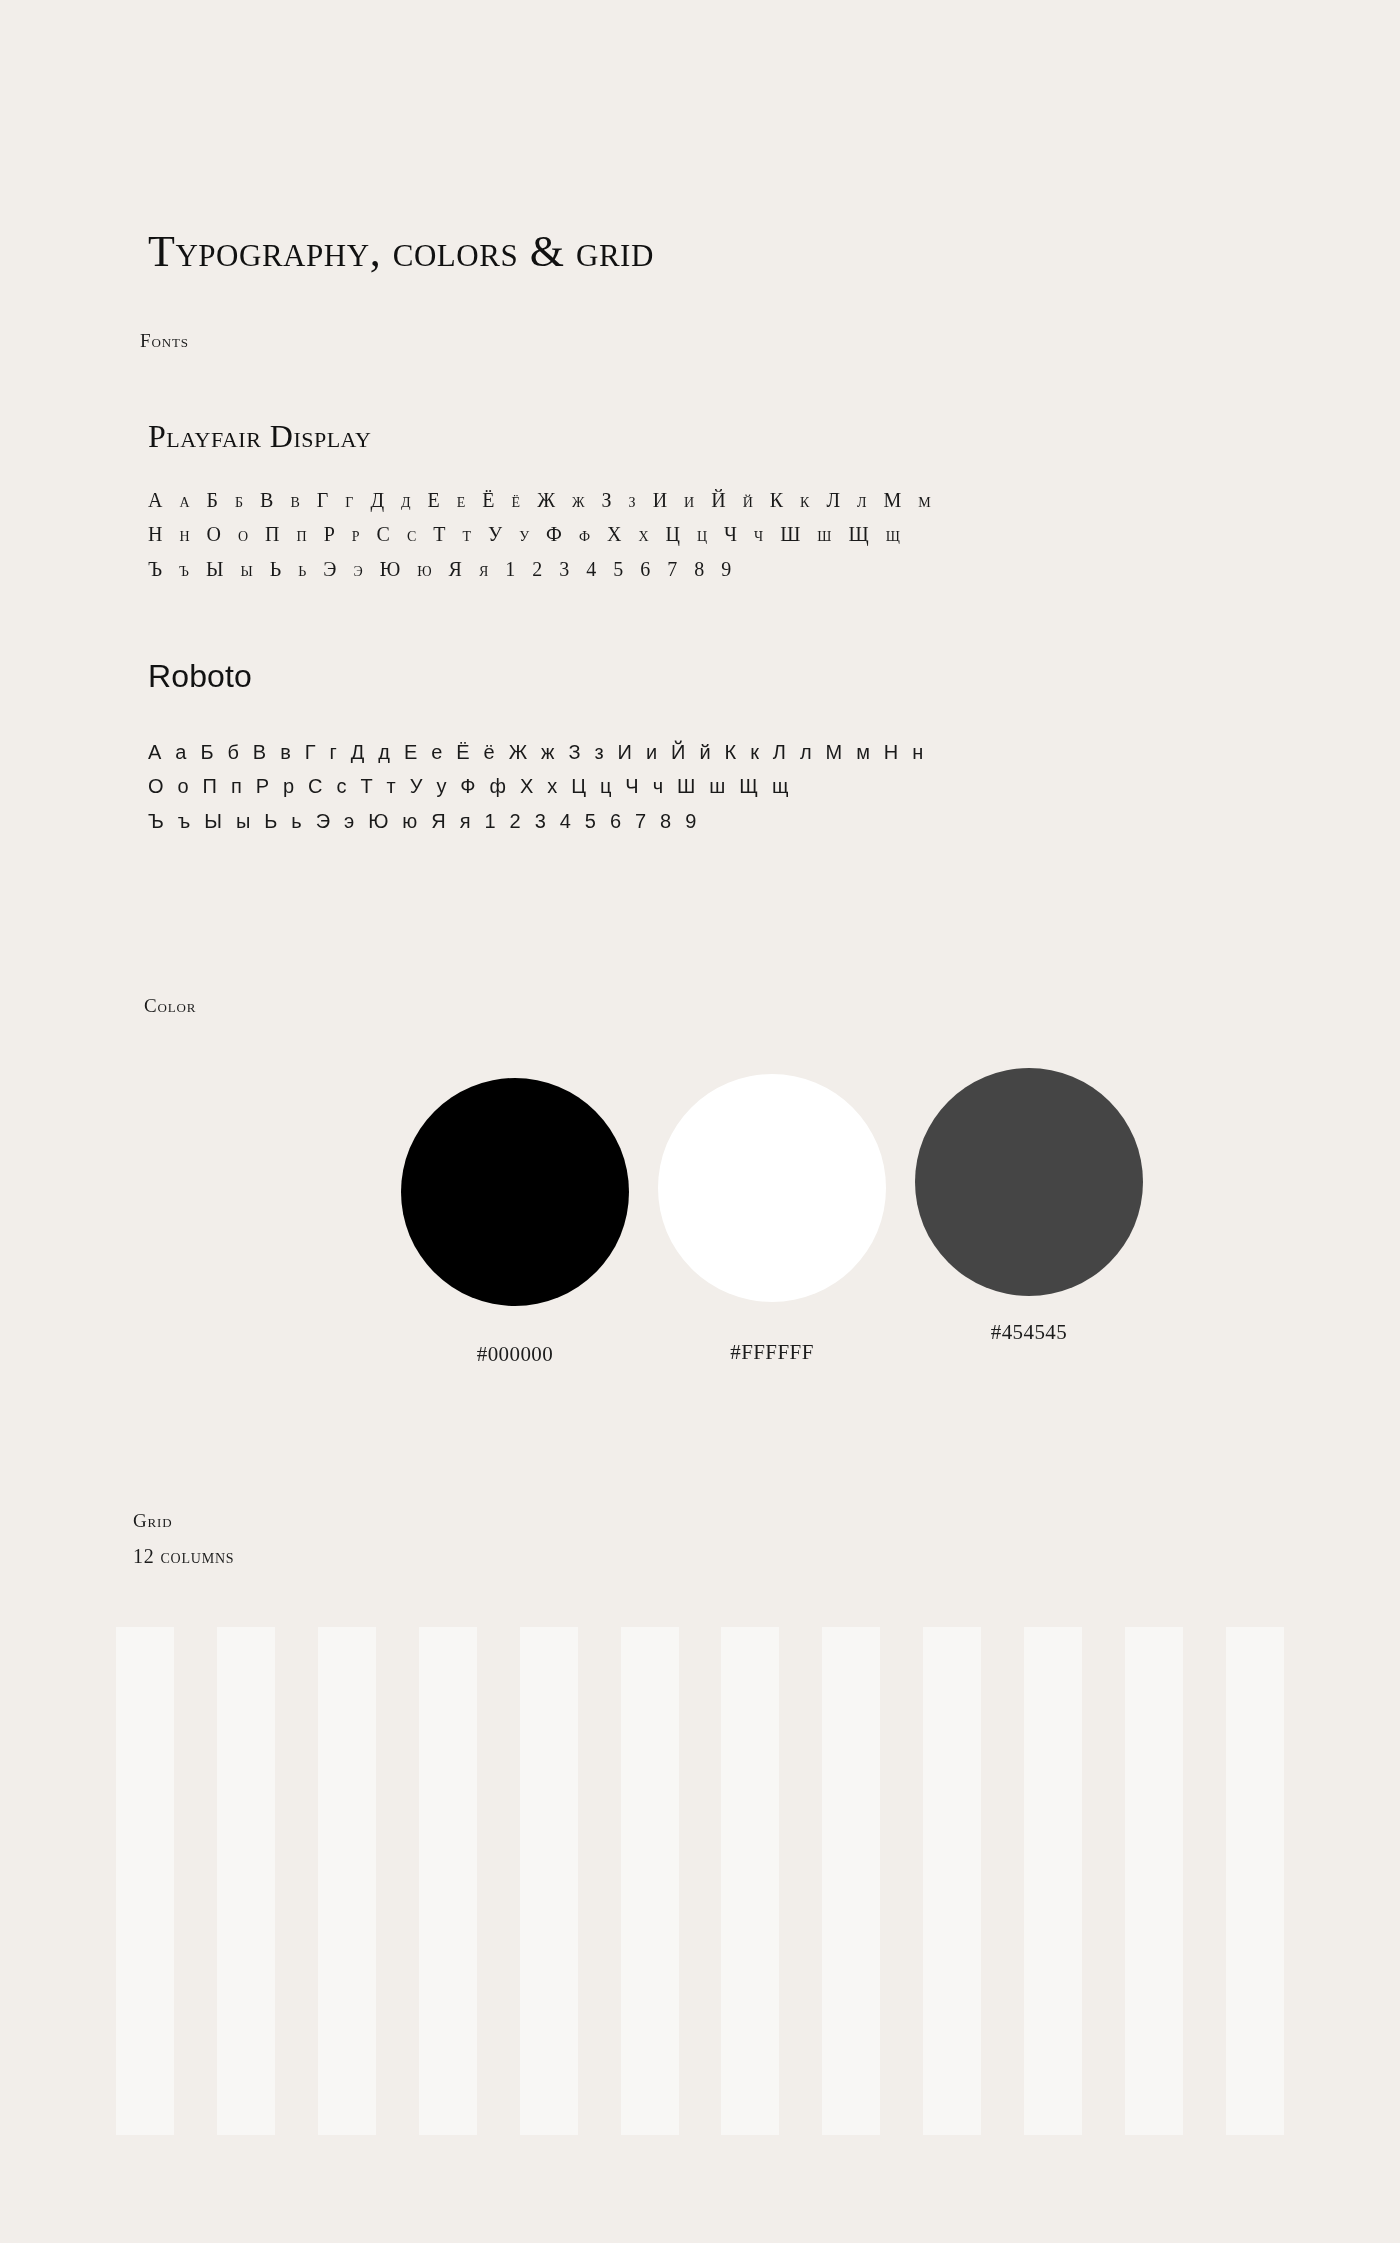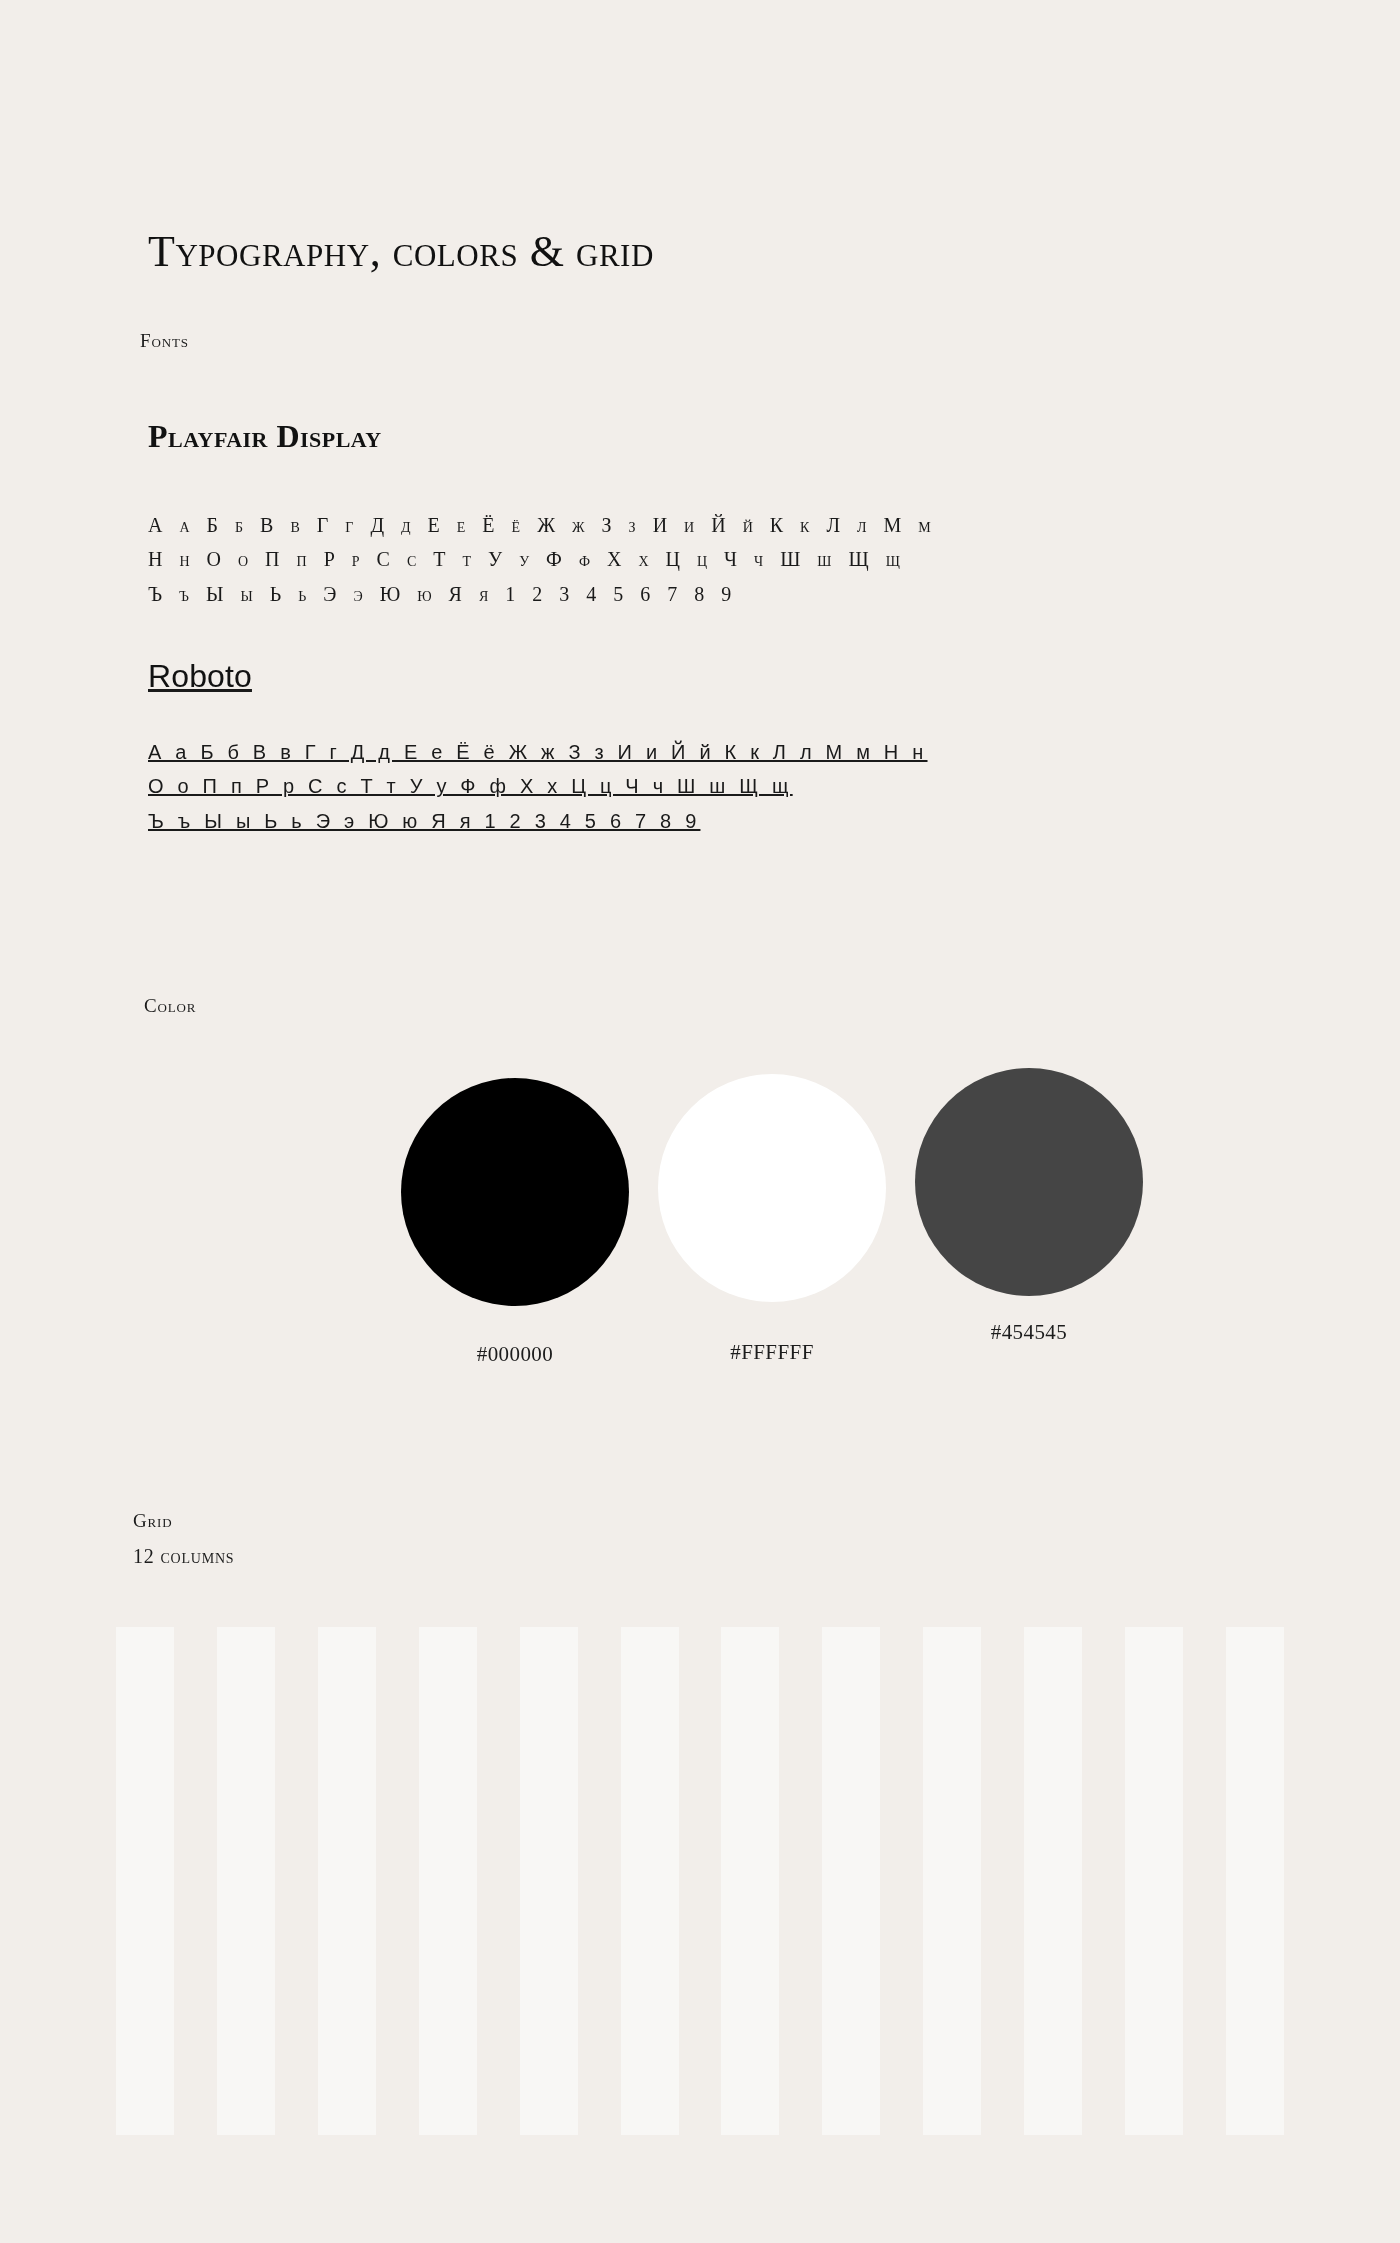--- a/index.html
+++ b/index.html
@@ -59,30 +59,30 @@
     font-variant: small-caps;
     font-size: 20px;
     letter-spacing: 0.04em;
     color: #1c1c1c;
     white-space: nowrap;
   }
 
   
   .specimen { position: absolute; left: 148px; }
   #specimen-playfair { top: 418px; }
-  #specimen-roboto   { top: 658px; text-decoration: underline; }
+  #specimen-roboto   { top: 658px; }
 
   .specimen-name-serif {
     font-family: "Liberation Serif", serif;
     font-variant: small-caps;
     font-size: 32px;
     letter-spacing: 0.015em;
-    font-weight: 700;
+    font-weight: 400;
     color: #121212;
-    margin: 0 0 53px 0;
+    margin: 0 0 28px 0;
     white-space: nowrap;
   }
   .specimen-name-sans {
     font-family: "Liberation Sans", sans-serif;
     font-size: 32px;
     letter-spacing: 0.004em;
     font-weight: 400;
     color: #121212;
     margin: 0 0 40px 0;
     white-space: nowrap;

